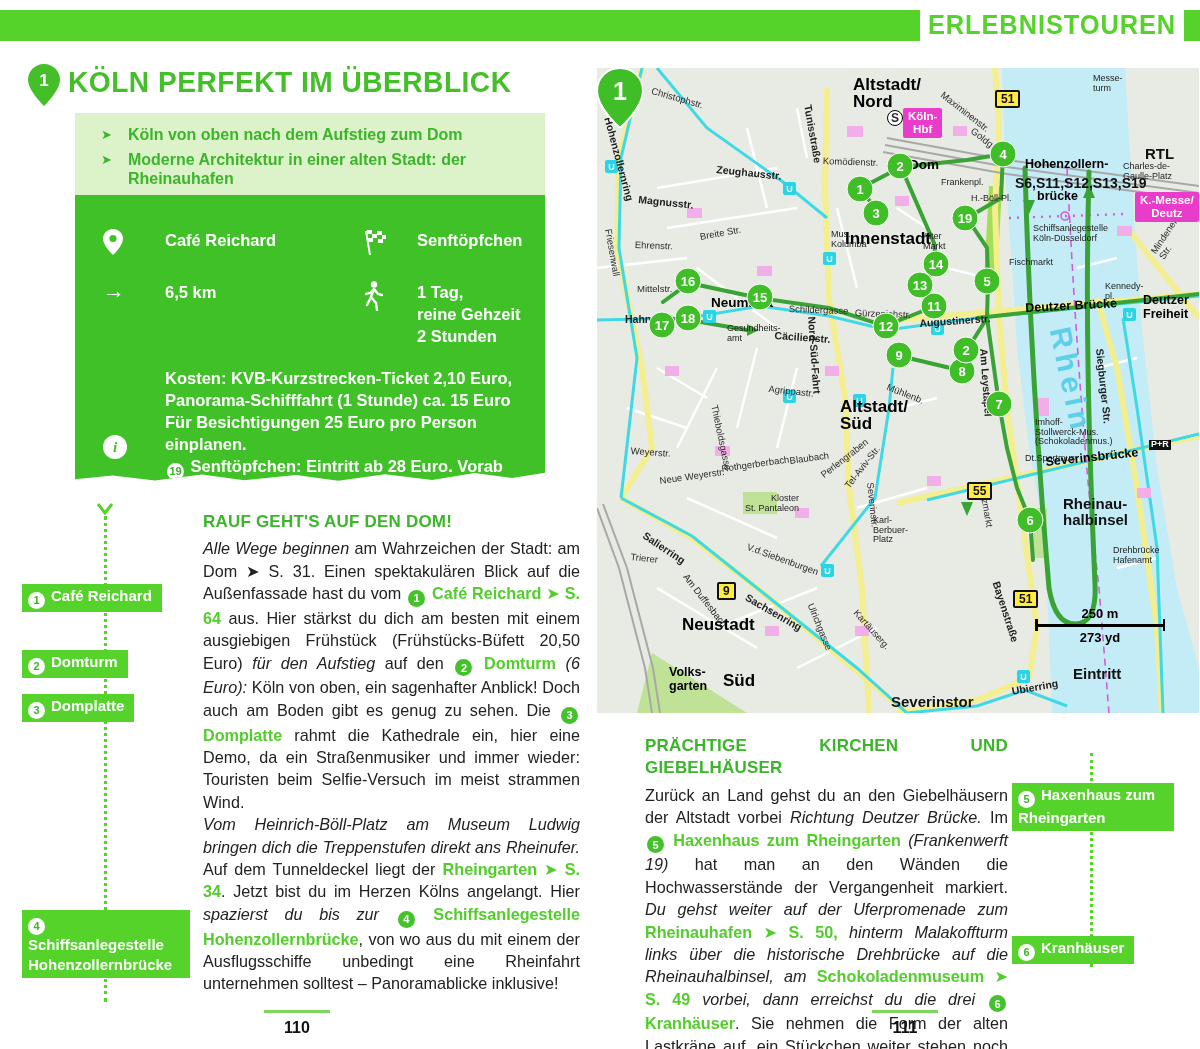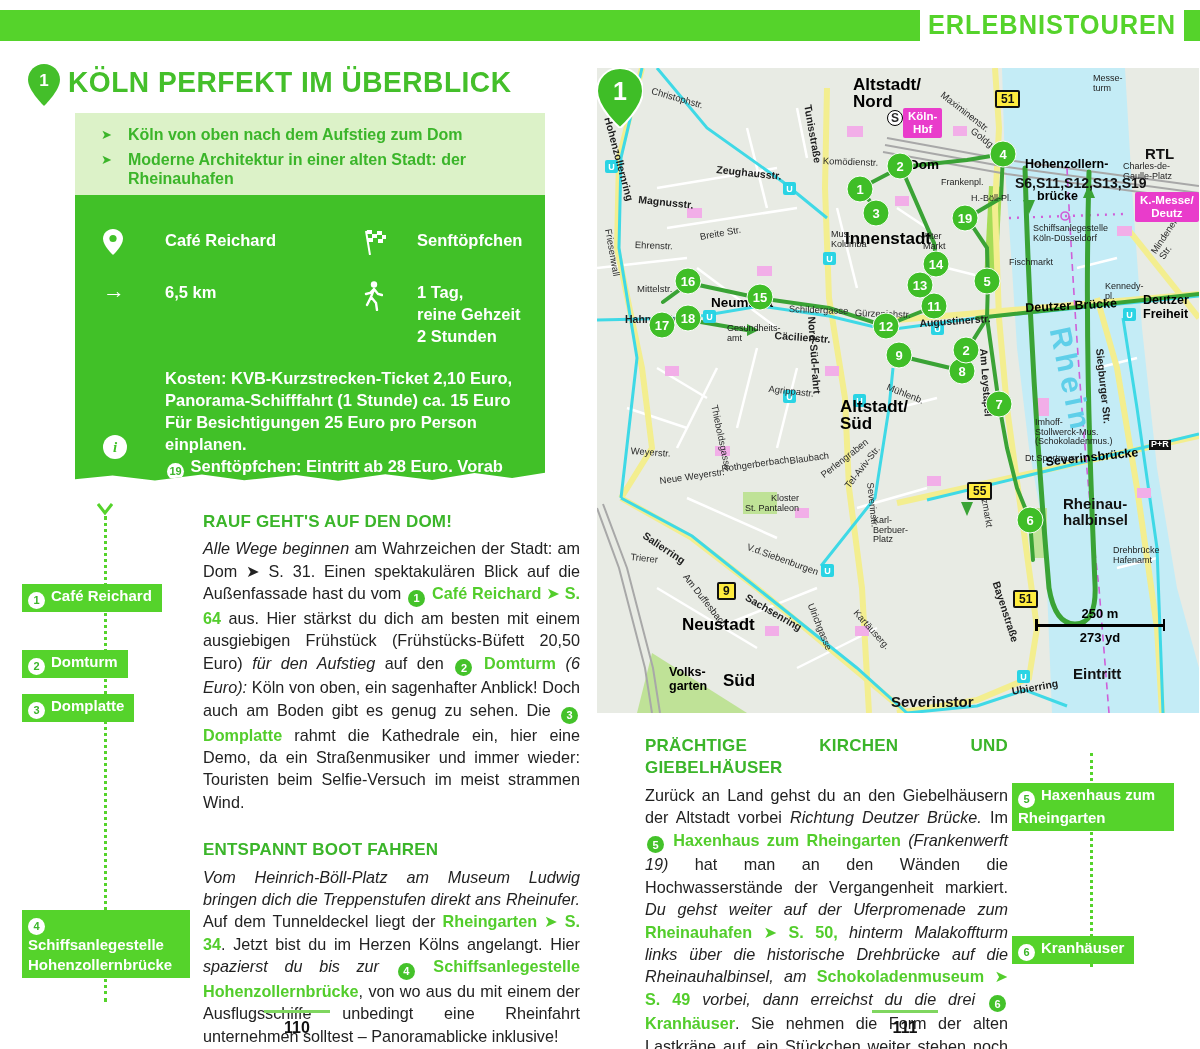--- a/index.html
+++ b/index.html
@@ -188,21 +188,20 @@
 <div class="rail" id="rail-right"></div>
 <div id="labels-right">
 
 <div class="mbar" style="top: 783px; position: absolute; width: 162px;"><span class="mnum">5</span><span>Haxenhaus zum Rheingarten</span></div>
     <div class="mbar" style="top: 936px; position: absolute;"><span class="mnum">6</span><span>Kranhäuser</span></div>
   </div>
 
 <div class="body-col" id="body-left">
   <p class="sec-head">RAUF GEHT'S AUF DEN DOM!</p>
   <div><span class="seg-i">Alle Wege beginnen</span><span> am Wahrzeichen der Stadt: am Dom ➤ S. 31. Einen spektakulären Blick auf die Außenfassade hast du vom </span><span class="badge">1</span><span class="seg-g"> Café Reichard ➤ S. 64</span><span> aus. Hier stärkst du dich am besten mit einem ausgiebigen Frühstück (Frühstücks-Büfett 20,50 Euro) </span><span class="seg-i">für den Aufstieg</span><span> auf den </span><span class="badge">2</span><span class="seg-g"> Domturm </span><span class="seg-i">(6 Euro):</span><span> Köln von oben, ein sagenhafter Anblick! Doch auch am Boden gibt es genug zu sehen. Die </span><span class="badge">3</span><span class="seg-g"> Domplatte</span><span> rahmt die Kathedrale ein, hier eine Demo, da ein Straßenmusiker und immer wieder: Touristen beim Selfie-Versuch im meist strammen Wind.</span></div>
-  <p class="sec-head sec2">ENTSPANNT BOOT FAHREN</p>
   <div><span class="seg-i">Vom Heinrich-Böll-Platz am Museum Ludwig bringen dich die Treppenstufen direkt ans Rheinufer.</span><span> Auf dem Tunneldeckel liegt der </span><span class="seg-g">Rheingarten ➤ S. 34</span><span>. Jetzt bist du im Herzen Kölns angelangt. Hier </span><span class="seg-i">spazierst du bis zur</span><span> </span><span class="badge">4</span><span class="seg-g"> Schiffsanlegestelle Hohenzollernbrücke</span><span>, von wo aus du mit einem der Ausflugsschiffe unbedingt eine Rheinfahrt unternehmen solltest – Panoramablicke inklusive!</span></div>
 </div>
 
 <div class="body-col" id="body-right">
   <p class="sec-head">PRÄCHTIGE KIRCHEN UND GIEBELHÄUSER</p>
   <div><span>Zurück an Land gehst du an den Giebelhäusern der Altstadt vorbei </span><span class="seg-i">Richtung Deutzer Brücke.</span><span> Im </span><span class="badge">5</span><span class="seg-g"> Haxenhaus zum Rheingarten </span><span class="seg-i">(Frankenwerft 19)</span><span> hat man an den Wänden die Hochwasserstände der Vergangenheit markiert. </span><span class="seg-i">Du gehst weiter auf der Uferpromenade zum </span><span class="seg-g">Rheinauhafen ➤ S. 50,</span><span class="seg-i"> hinterm Malakoffturm links über die historische Drehbrücke auf die Rheinauhalbinsel, am </span><span class="seg-g">Schokoladenmuseum ➤ S. 49</span><span class="seg-i"> vorbei, dann erreichst du die drei </span><span class="badge">6</span><span class="seg-g"> Kranhäuser</span><span>. Sie nehmen die Form der alten Lastkräne auf, ein Stückchen weiter stehen noch zwei historische Exemplare auf der Pro-</span></div>
 </div>
 
 <div class="pagenum" id="page-left">
   <span class="rule"></span>

